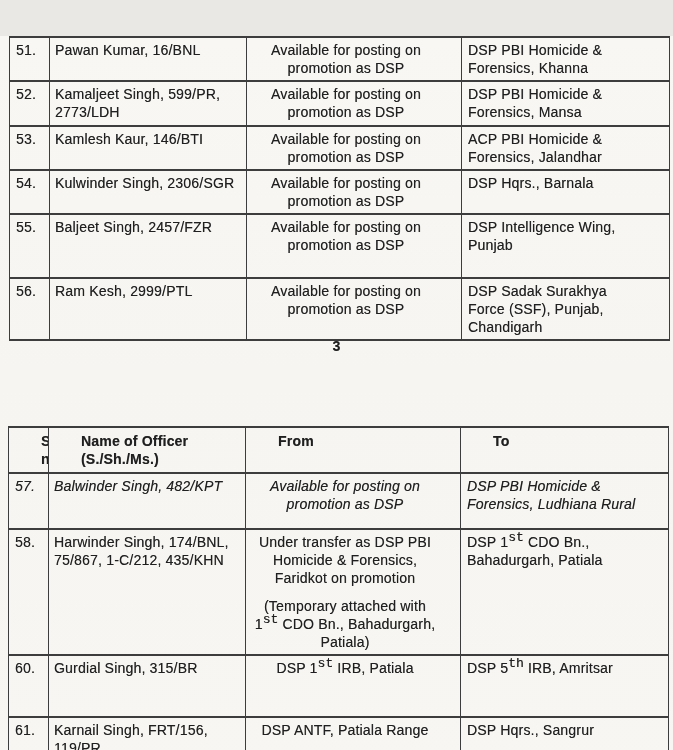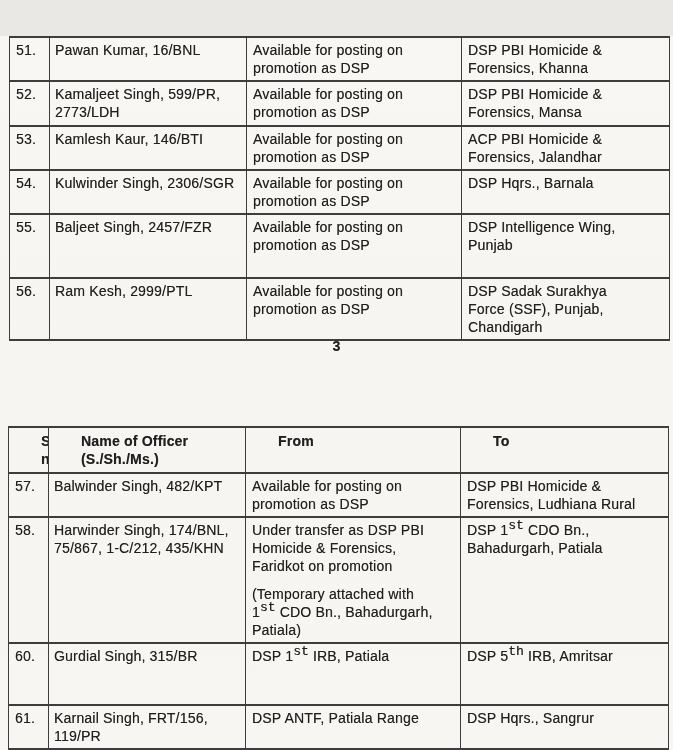--- a/index.html
+++ b/index.html
@@ -44,42 +44,42 @@
     font-weight: bold;
     white-space: pre-line;
     padding-top: 4px;
   }
   col.w-sr   { width: 40px; }
   col.w-name { width: 197px; }
   col.w-from { width: 215px; }
   col.w-to   { width: 208px; }
 
   td.col-name { padding-left: 5px; padding-right: 6px; }
-  td.col-from { padding-right: 22px; }
+  td.col-from { padding-right: 22px; text-align: center; }
   td.col-to   { padding-right: 24px; }
 
   .para + .para { margin-top: 10px; }
   sup {
     font-size: 13px;
     line-height: 0;
     vertical-align: super;
     letter-spacing: 0;
     font-family: Liberation Mono, monospace;
   }
 
   
   .t1 tbody tr:nth-child(1) td { height: 43px; }
   .t1 tbody tr:nth-child(2) td { height: 45px; }
   .t1 tbody tr:nth-child(3) td { height: 44px; }
   .t1 tbody tr:nth-child(4) td { height: 42px; }
   .t1 tbody tr:nth-child(5) td { height: 64px; }
   .t1 tbody tr:nth-child(6) td { height: 60px; }
 
   .t2 thead th { height: 46px; padding-left: 32px; }
-  .t2 tbody tr:nth-child(1) td { height: 44px; }
+  .t2 tbody tr:nth-child(1) td { height: 56px; font-style: italic; }
   .t2 tbody tr:nth-child(2) td { height: 123px; }
   .t2 tbody tr:nth-child(3) td { height: 62px; }
   .t2 tbody tr:nth-child(4) td { height: 38px; }
   .t2 tbody tr:nth-child(5) td { height: 54px; }
 
   .pageno {
     position: absolute;
     top: 302px;
     left: 0;
     width: 673px;

